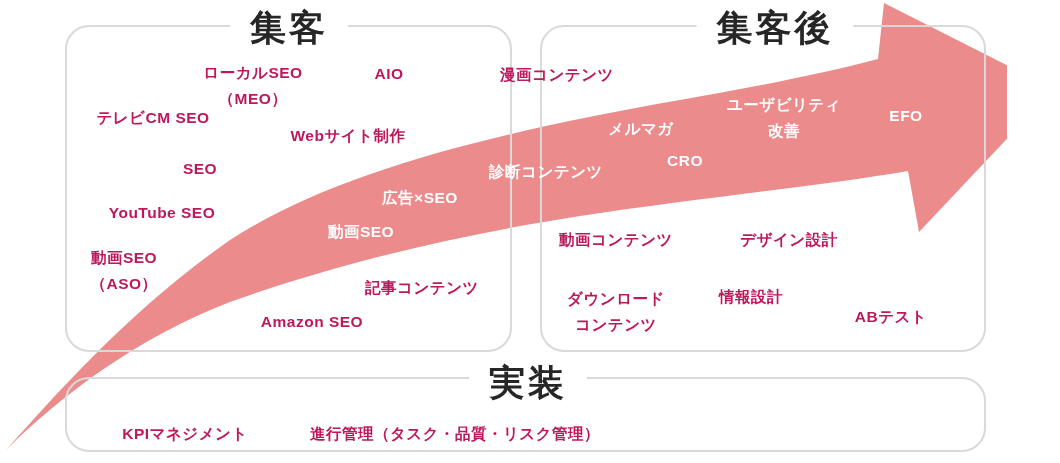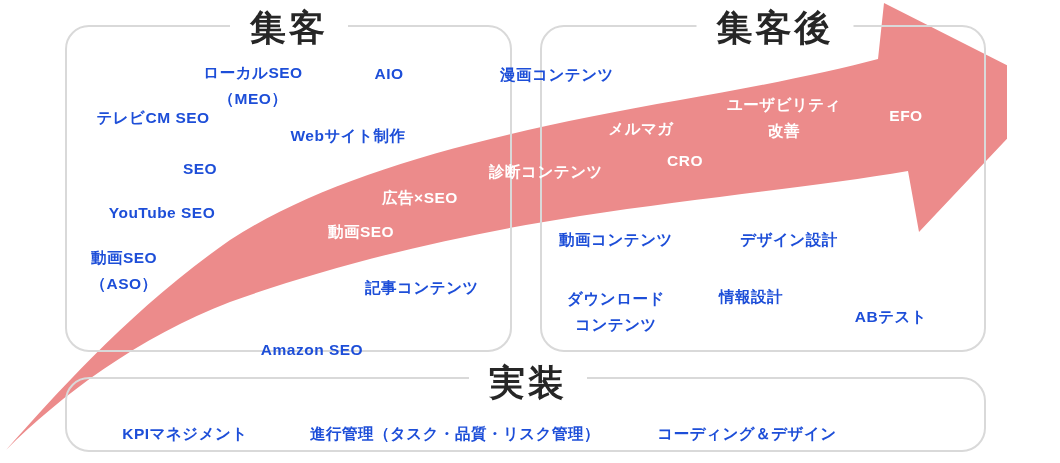--- a/index.html
+++ b/index.html
@@ -21,21 +21,21 @@
     background:#ffffff; padding:4px 20px 8px 20px;
     font-size:36px; font-weight:700; color:#262626; letter-spacing:3px;
     z-index:3; white-space:nowrap;
   }
   .title-shuukyaku { left:289px; top:0; }
   .title-after     { left:775px; top:0; }
   .title-jissou    { left:528px; top:355px; }
   .item {
     position:absolute; transform:translate(-50%,-50%);
     font-size:15.5px; font-weight:700; letter-spacing:0.5px;
-    line-height:1.65; color:#1d4ed8; white-space:pre-line; text-align:center;
+    line-height:1.65; color:#be185d; white-space:pre-line; text-align:center;
     z-index:4;
   }
   .item.on-arrow { color:#ffffff; }
 </style>
 </head>
 <body>
 
 <div class="canvas">
 
   <svg class="arrow-svg" viewBox="0 0 1060 463" aria-hidden="true">
@@ -66,33 +66,32 @@
   <div class="item" style="left:389px; top:74px;">AIO</div>
   <div class="item" style="left:153px; top:118px;">テレビCM SEO</div>
   <div class="item" style="left:348px; top:136px;">Webサイト制作</div>
   <div class="item" style="left:200px; top:169px;">SEO</div>
   <div class="item" style="left:162px; top:213px;">YouTube SEO</div>
   <div class="item" style="left:124px; top:271px;">動画SEO
 （ASO）</div>
   <div class="item on-arrow" style="left:420px; top:198px;">広告×SEO</div>
   <div class="item on-arrow" style="left:361px; top:232px;">動画SEO</div>
   <div class="item" style="left:422px; top:288px;">記事コンテンツ</div>
-  <div class="item" style="left:312px; top:322px;margin-top:28px;">Amazon SEO</div>
+  <div class="item" style="left:312px; top:322px;">Amazon SEO</div>
 
   <div class="item" style="left:557px; top:75px;">漫画コンテンツ</div>
   <div class="item on-arrow" style="left:641px; top:129px;">メルマガ</div>
   <div class="item on-arrow" style="left:784px; top:118px;">ユーザビリティ
 改善</div>
   <div class="item on-arrow" style="left:906px; top:116px;text-align:right;">EFO</div>
   <div class="item on-arrow" style="left:685px; top:161px;">CRO</div>
   <div class="item on-arrow" style="left:546px; top:172px;text-align:right;">診断コンテンツ</div>
   <div class="item" style="left:616px; top:240px;">動画コンテンツ</div>
   <div class="item" style="left:789px; top:240px;">デザイン設計</div>
   <div class="item" style="left:616px; top:312px;">ダウンロード
 コンテンツ</div>
   <div class="item" style="left:751px; top:297px;">情報設計</div>
   <div class="item" style="left:891px; top:317px;">ABテスト</div>
 
   <div class="item" style="left:185px; top:434px;">KPIマネジメント</div>
   <div class="item" style="left:455px; top:434px;">進行管理（タスク・品質・リスク管理）</div>
-  <div class="item" style="left:747px; top:434px;">コーディング＆デザイン</div>
 
 </div>
 
 </body></html>

